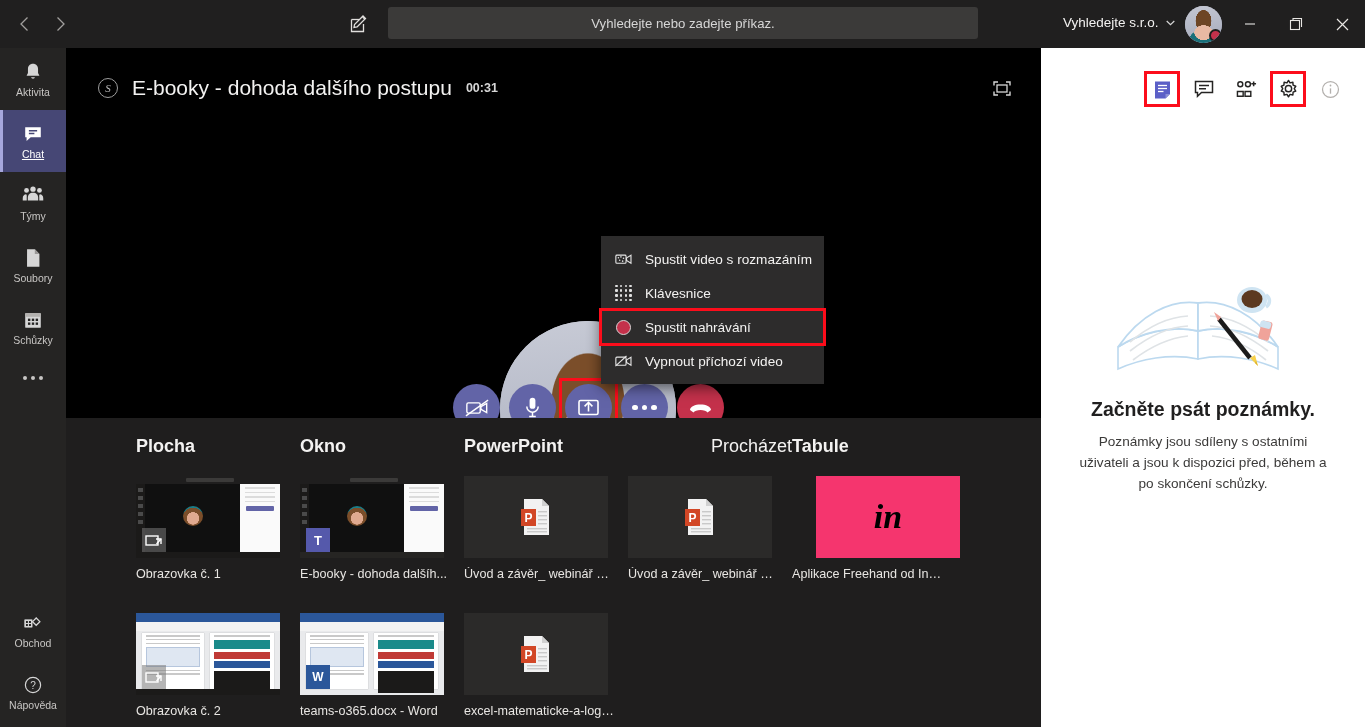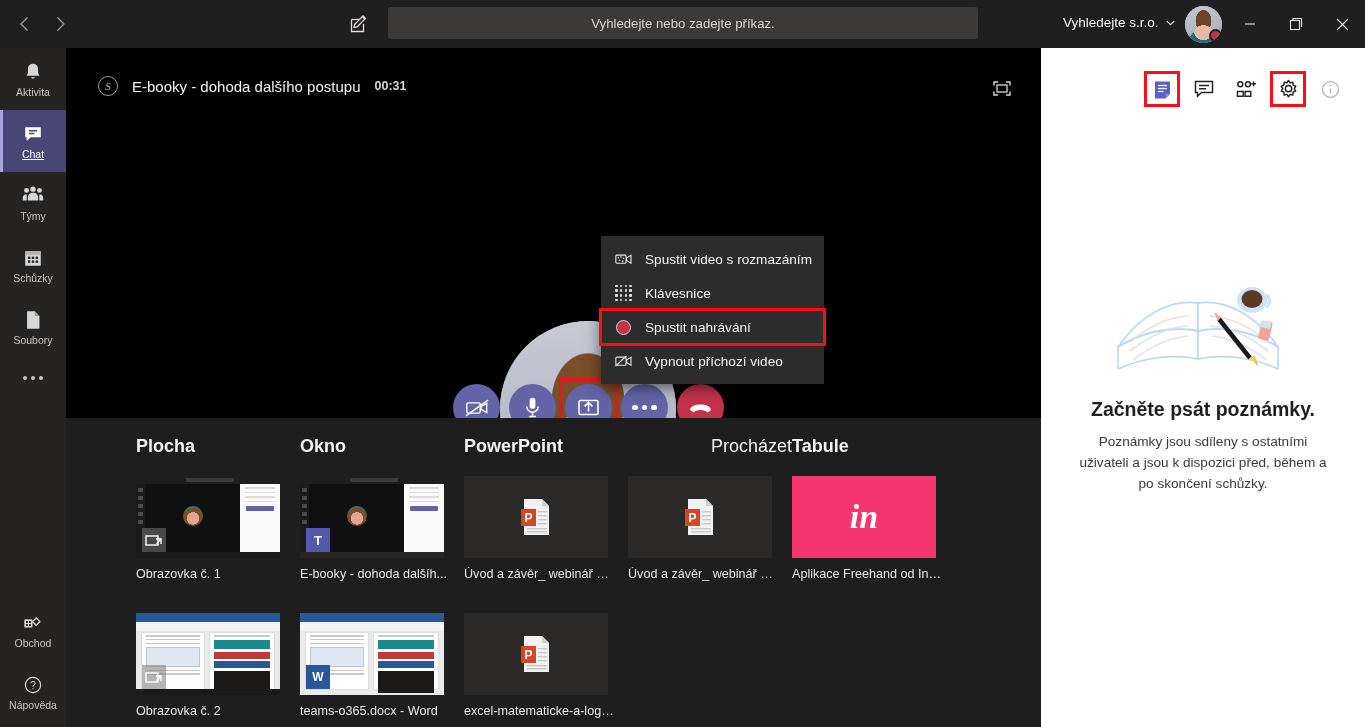--- a/index.html
+++ b/index.html
@@ -88,21 +88,21 @@
   .stage {
     position: absolute; left: 66px; top: 48px; width: 975px; height: 370px;
     background: #000;
   }
   .meet-header { position: absolute; left: 32px; top: 28px; display: flex; align-items: center; gap: 14px; }
   .skype-badge {
     width: 20px; height: 20px; border-radius: 50%; border: 1.5px solid #9d9d9d;
     display: flex; align-items: center; justify-content: center;
     font-size: 11px; color: #bdbdbd; font-style: italic; font-family: "Liberation Serif", serif;
   }
-  .meet-title { font-size: 15px; color: #f3f2f1; }
+  .meet-title { font-size: 21px; color: #f3f2f1; }
   .meet-timer { font-size: 12.5px; color: #d6d6d6; font-weight: bold; }
   .expand-icon { position: absolute; right: 30px; top: 33px; cursor: pointer; }
 
   
   .big-avatar {
     position: absolute; left: 434px; top: 273px; width: 176px; height: 176px;
     border-radius: 50%; overflow: hidden;
     background: linear-gradient(175deg,#c8cbd6 0%,#aeb2c1 55%,#9aa0b2 100%);
   }
   .big-face {
@@ -204,22 +204,22 @@
     display:flex; align-items:center; justify-content:center;
   }
   .badge-screen { background: rgba(120,120,120,.55); }
   .badge-teams { background: #5559ab; color:#fff; font-weight:bold; font-size:13px;
                  font-family:"Liberation Sans",sans-serif; }
   .badge-word  { background: #2b579a; color:#fff; font-weight:bold; font-size:12px; }
 
   .ppt-thumb { display:flex; align-items:center; justify-content:center; }
   .whiteboard {
     background: #f5356e; display:flex; align-items:center; justify-content:center;
-    color:#ffffff; font-family:"Liberation Serif", serif; font-style: italic;
-    font-size: 34px; font-weight: bold;
+    color:#000000; font-family:"Liberation Serif", serif; font-style: italic;
+    font-size: 34px; font-weight: bold; margin-left: 24px;
   }
 
   
   .rightpanel {
     position: absolute; right: 0; top: 48px; width: 324px; height: 679px;
     background: #fff; color: #252423;
   }
   .rp-icons {
     position: absolute; top: 28px; right: 22px; display: flex; align-items: center; gap: 16px;
   }
@@ -326,44 +326,44 @@
     <div class="rail-item">
       <svg width="24" height="22" viewBox="0 0 26 22">
         <circle cx="6" cy="5" r="2.6" fill="#d6d6d6"></circle>
         <circle cx="13" cy="3.6" r="2.9" fill="#d6d6d6"></circle>
         <circle cx="20" cy="5" r="2.6" fill="#d6d6d6"></circle>
         <path d="M13 7.4 C9.4 7.4 7.4 9.6 7.4 12.8 V16 H18.6 V12.8 C18.6 9.6 16.6 7.4 13 7.4 Z" fill="#d6d6d6"></path>
         <path d="M5.6 9.2 C3.4 9.4 1.9 11 1.9 13.4 V16 H6.2 V12.8 C6.2 11.4 6.6 10.2 5.6 9.2 Z" fill="#d6d6d6"></path>
         <path d="M20.4 9.2 C22.6 9.4 24.1 11 24.1 13.4 V16 H19.8 V12.8 C19.8 11.4 19.4 10.2 20.4 9.2 Z" fill="#d6d6d6"></path>
       </svg>
       <div class="rail-label">Týmy</div>
+    </div>
+
+    <div class="rail-item">
+      <svg width="20" height="22" viewBox="0 0 20 24">
+        <path d="M3.5 2.5 H12 L17 7.5 V21.5 H3.5 Z" fill="#d6d6d6"></path>
+        <path d="M12 2.5 V7.5 H17 Z" fill="#9a9897"></path>
+      </svg>
+      <div class="rail-label">Soubory</div>
     </div>
 
     <div class="rail-item">
       <svg width="22" height="22" viewBox="0 0 24 24">
         <rect x="3.5" y="4.5" width="17" height="16" rx="1" fill="#d6d6d6"></rect>
         <rect x="3.5" y="4.5" width="17" height="4" fill="#b3b1af"></rect>
         <g fill="#252423">
           <rect x="6.5" y="10.5" width="2.6" height="2.6"></rect>
             <rect x="10.7" y="10.5" width="2.6" height="2.6"></rect>
           <rect x="14.9" y="10.5" width="2.6" height="2.6"></rect>
           <rect x="6.5" y="14.7" width="2.6" height="2.6"></rect>
             <rect x="10.7" y="14.7" width="2.6" height="2.6"></rect>
           <rect x="14.9" y="14.7" width="2.6" height="2.6"></rect>
         </g>
       </svg>
       <div class="rail-label">Schůzky</div>
-    </div>
-
-    <div class="rail-item">
-      <svg width="20" height="22" viewBox="0 0 20 24">
-        <path d="M3.5 2.5 H12 L17 7.5 V21.5 H3.5 Z" fill="#d6d6d6"></path>
-        <path d="M12 2.5 V7.5 H17 Z" fill="#9a9897"></path>
-      </svg>
-      <div class="rail-label">Soubory</div>
     </div>
 
     <div class="rail-dots">
       <i></i>
       <i></i>
       <i></i>
     </div>
 
     <div class="rail-bottom">
       <div class="rail-item">

